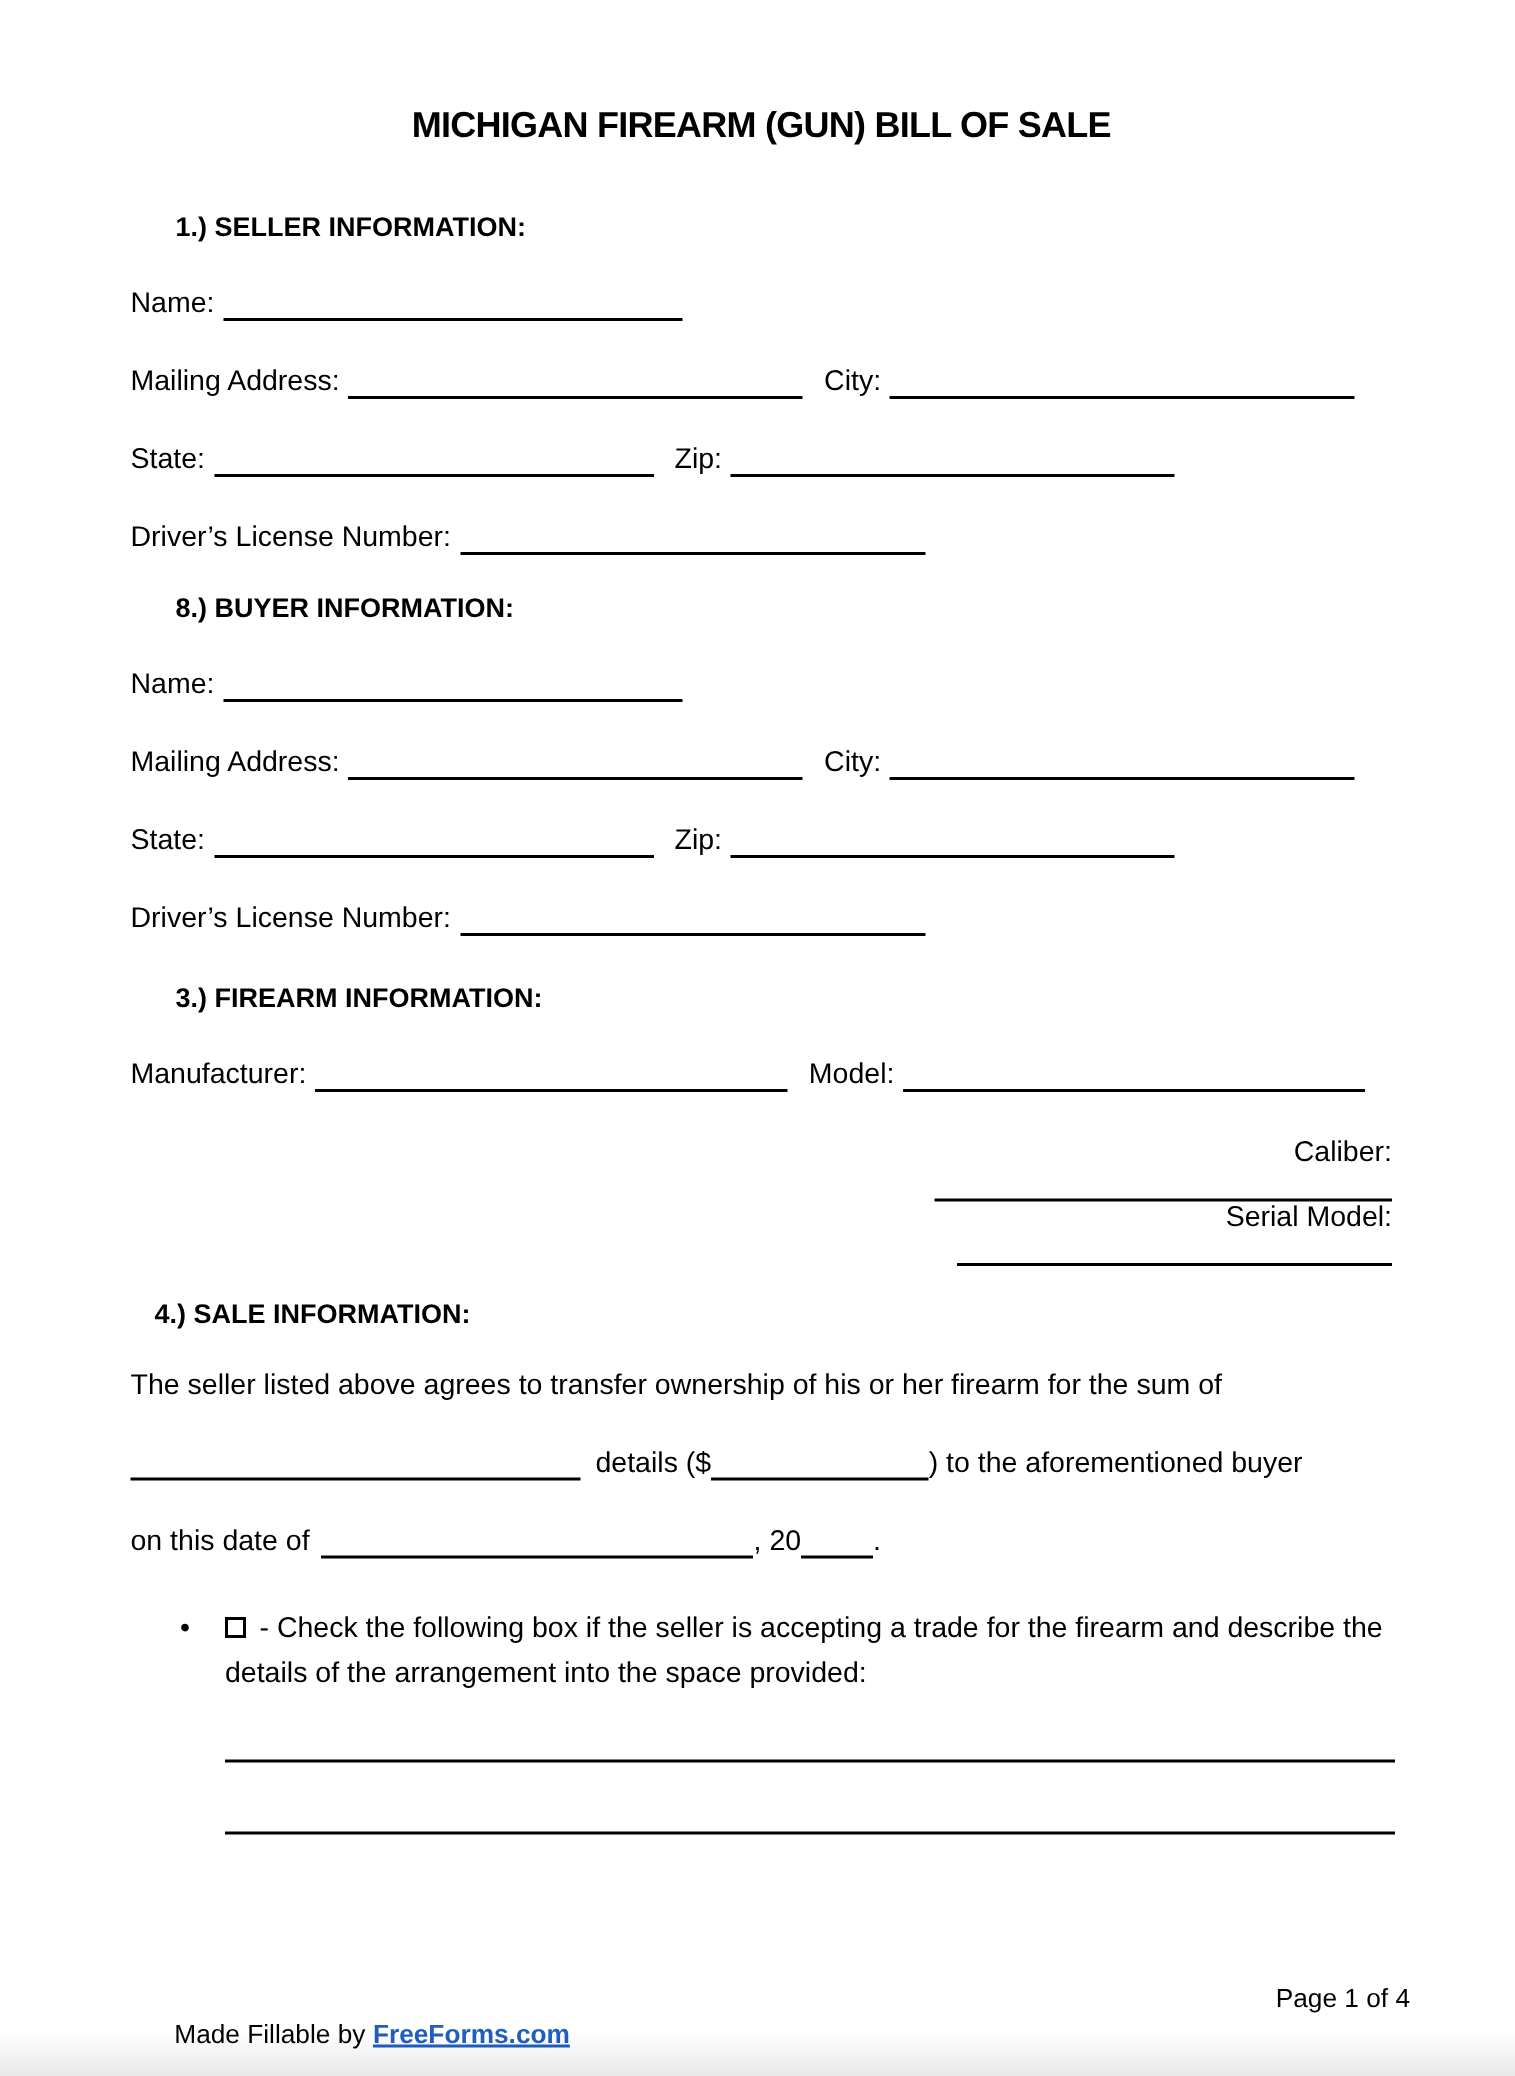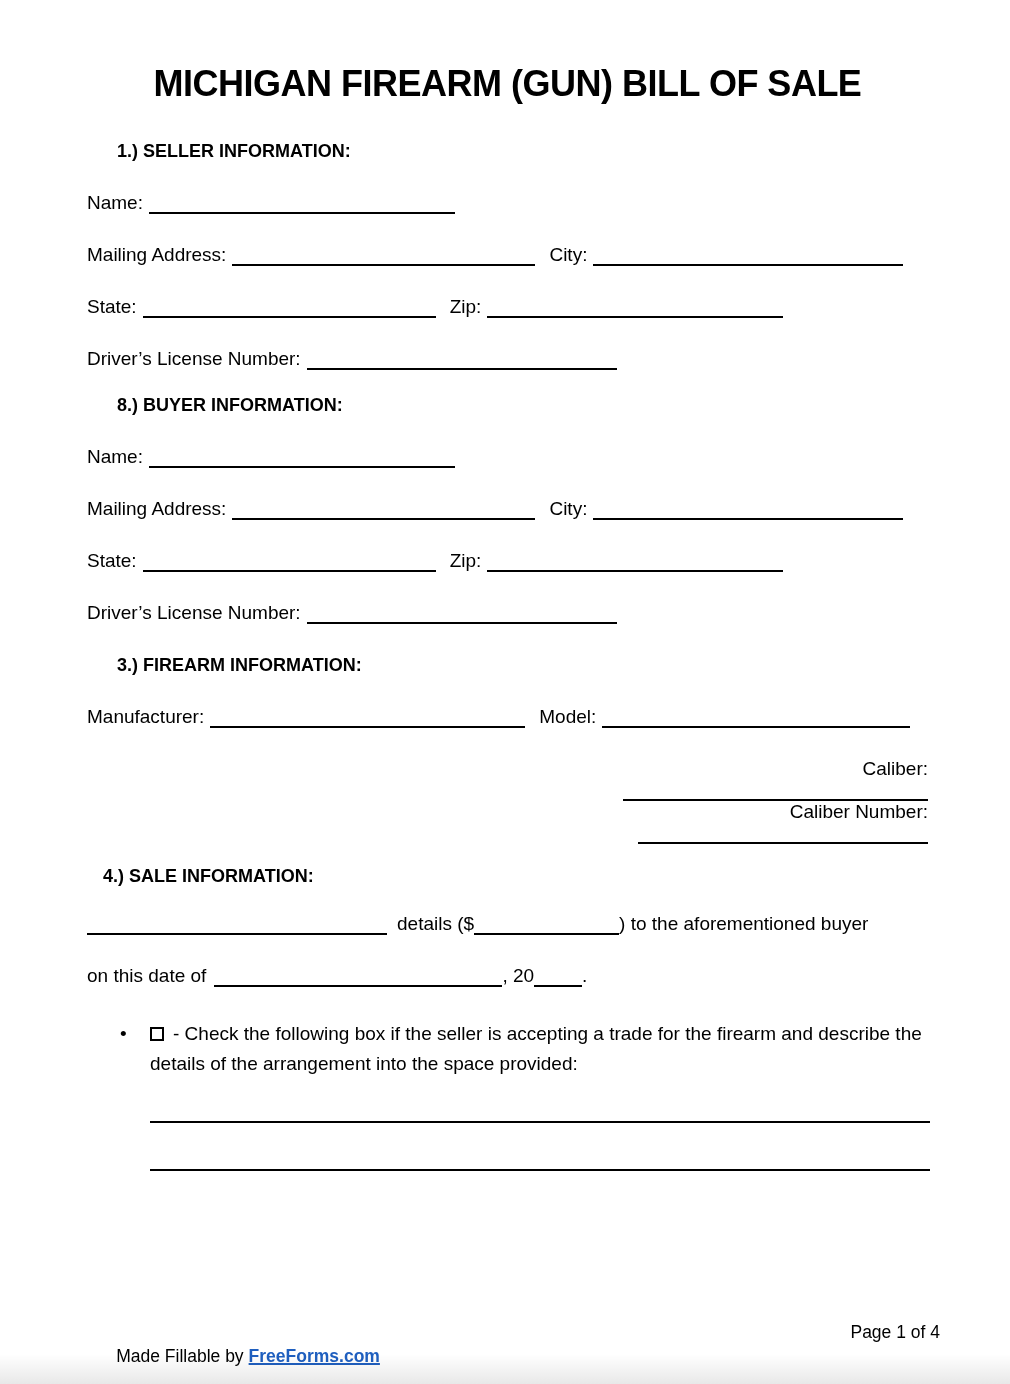--- a/index.html
+++ b/index.html
@@ -9,21 +9,21 @@
     width:1010px; height:1384px;
     background:#ffffff;
     font-family:"Liberation Sans", sans-serif;
     font-size:19px; color:#000;
     padding:66px 82px 0 87px;
     overflow:hidden;
   }
   .title {
     text-align:center;
     font-weight:bold;
-    font-size:36px;
+    font-size:24px;
     letter-spacing:-0.5px;
     line-height:36px;
     margin:0 0 38px 0;
   }
   .sec-heading {
     font-weight:bold;
     font-size:18px;
     line-height:22px;
     margin:0 0 30px 30px;
     white-space:nowrap;
@@ -177,26 +177,29 @@
   <div class="row">
     <span class="lbl">Manufacturer:</span>
     <span class="blank w315"></span>
     <span class="lbl second">Model:</span>
     <span class="blank w308"></span>
   </div>
 
   <div class="row tighter">
     <span class="lbl">Caliber:</span>
     <span class="blank w305"></span>
-    <span class="lbl second">Caliber Number:</span>
+    <span class="lbl second">Serial Model:</span>
     <span class="blank w290"></span>
   </div>
 
   <div class="sec-heading sale-head">4.) SALE INFORMATION:</div>
 
+  <div class="para l1">
+    <span>The seller listed above agrees to transfer ownership of his or her firearm for the sum of</span>
+  </div>
 
   <div class="para l2">
     <span class="pblank amount-words"></span>
     <span style="margin-left:10px">details ($</span>
     <span class="pblank amount-num"></span>
     <span>) to the aforementioned buyer</span>
   </div>
 
   <div class="para l3">
     <span>on this date of</span>

